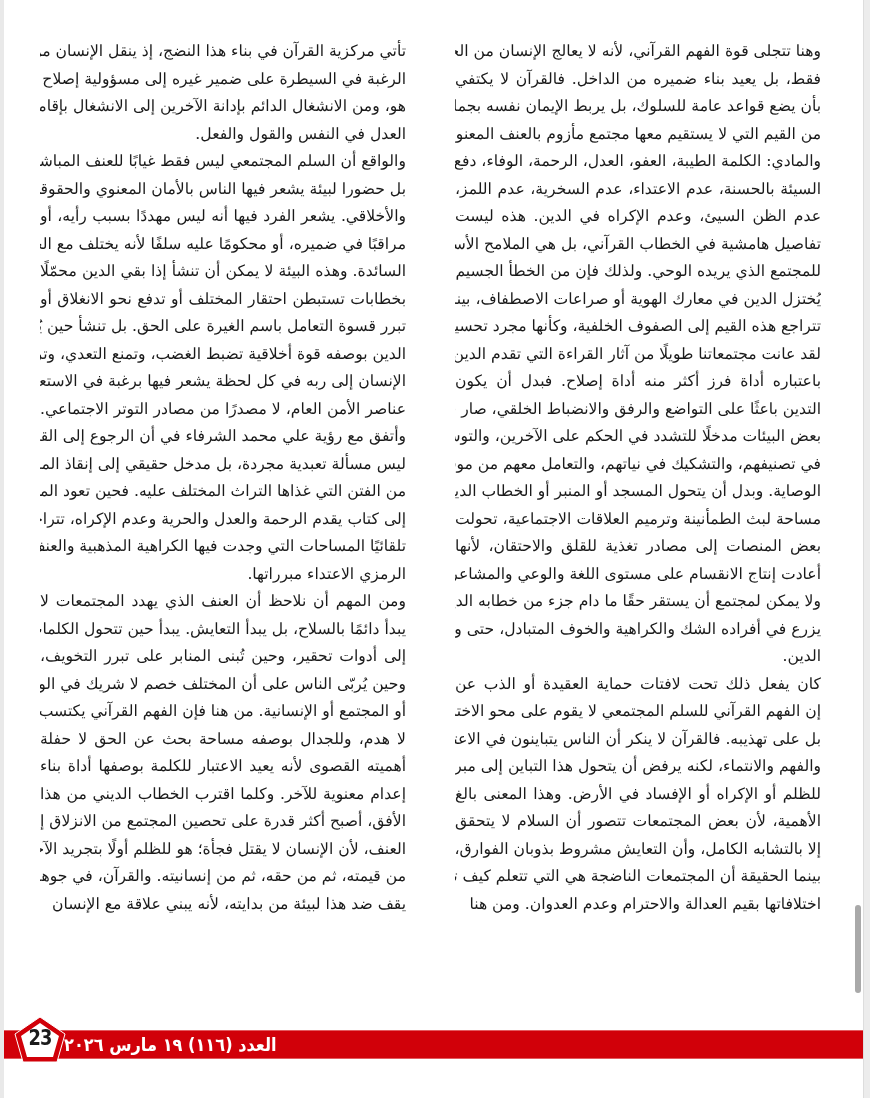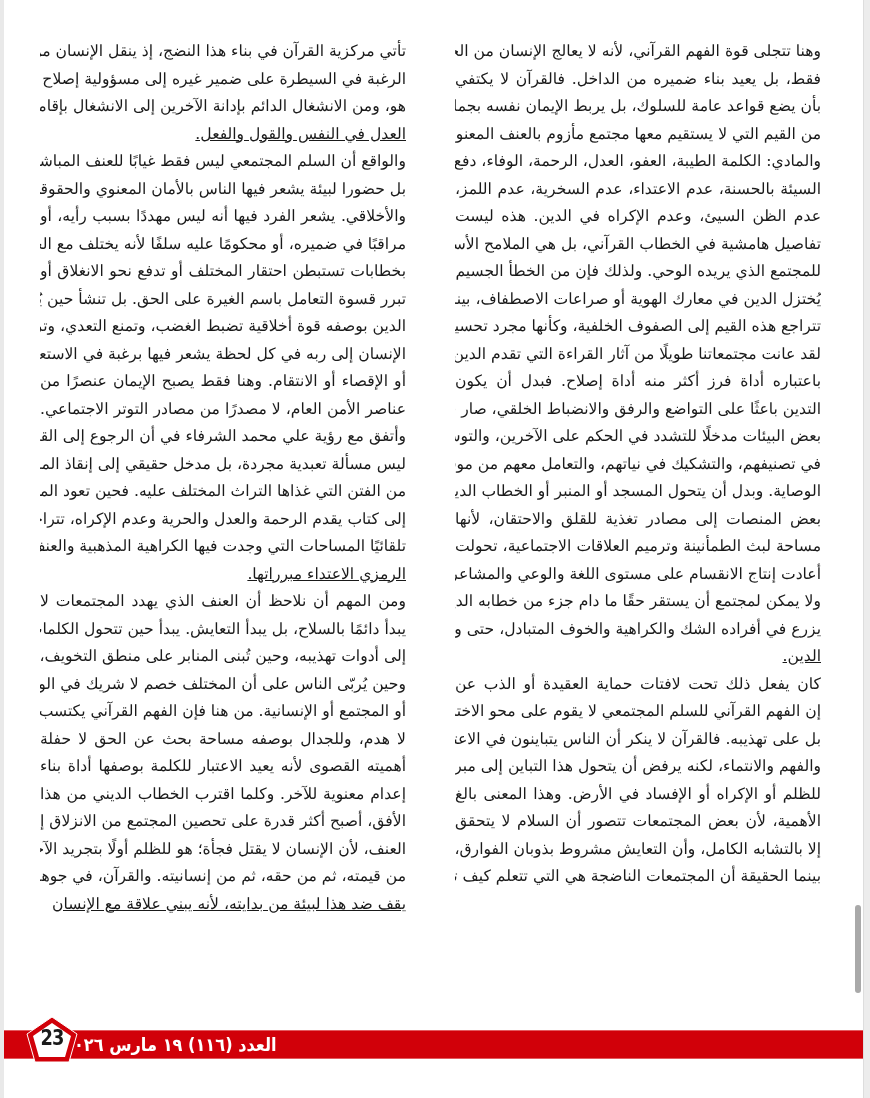--- a/index.html
+++ b/index.html
@@ -25,32 +25,32 @@
     text-align-last: right;
     font-size: 15.6px; line-height: 27.5px;
   }
   .col-right { left: 455px; width: 366px; }
   .col-left { left: 40px; width: 366px; }
   .column p { margin: 0; }
   .line {
     display: block; white-space: nowrap; text-align: justify;
     text-align-last: justify; height: 27.5px; overflow: hidden;
   }
-  .line.last { text-align-last: right; text-decoration: underline; }
+  .line.last { text-align-last: right; }
   .footer-band {
     position: absolute; left: 4px; top: 1030px; width: 859px; height: 27px;
     background: #d10009; border-top: 1px solid #e35a5f; border-bottom: 1px solid #e35a5f;
   }
   .footer-text {
     position: absolute; left: 64px; top: 1031px; height: 27px; line-height: 27px;
     color: #ffffff; font-family: "DejaVu Sans Condensed", "DejaVu Sans", "Liberation Sans", sans-serif;
     font-size: 18px; font-weight: bold; direction: rtl; white-space: nowrap;
   }
   .page-badge {
-    position: absolute; left: 24px; top: 1015px; width: 56px; height: 50px;
+    position: absolute; left: 12px; top: 1015px; width: 56px; height: 50px;
   }
   .page-badge svg { position: absolute; left: 0; top: 0; }
   .page-number {
     position: absolute; left: 0; top: 11px; width: 56px; text-align: center;
     font-family: "DejaVu Sans", "Liberation Sans", sans-serif; font-weight: bold;
     font-size: 21px; color: #1a1a1a; letter-spacing: -1px;
     transform: scaleX(0.85);
   }
   .scrollbar-thumb {
     position: absolute; left: 855px; top: 905px; width: 6px; height: 88px;
@@ -77,67 +77,68 @@
         <span class="line">يُختزل الدين في معارك الهوية أو صراعات الاصطفاف، بينما</span>
         <span class="line">تتراجع هذه القيم إلى الصفوف الخلفية، وكأنها مجرد تحسينات</span>
       </p>
       <p>
         <span class="line">لقد عانت مجتمعاتنا طويلًا من آثار القراءة التي تقدم الدين</span>
         <span class="line">باعتباره أداة فرز أكثر منه أداة إصلاح. فبدل أن يكون</span>
         <span class="line">التدين باعثًا على التواضع والرفق والانضباط الخلقي، صار في</span>
         <span class="line">بعض البيئات مدخلًا للتشدد في الحكم على الآخرين، والتوسع</span>
         <span class="line">في تصنيفهم، والتشكيك في نياتهم، والتعامل معهم من موقع</span>
         <span class="line">الوصاية. وبدل أن يتحول المسجد أو المنبر أو الخطاب الديني إلى</span>
+        <span class="line">مساحة لبث الطمأنينة وترميم العلاقات الاجتماعية، تحولت</span>
         <span class="line">بعض المنصات إلى مصادر تغذية للقلق والاحتقان، لأنها</span>
-        <span class="line">مساحة لبث الطمأنينة وترميم العلاقات الاجتماعية، تحولت</span>
         <span class="line">أعادت إنتاج الانقسام على مستوى اللغة والوعي والمشاعر.</span>
         <span class="line">ولا يمكن لمجتمع أن يستقر حقًا ما دام جزء من خطابه الديني</span>
         <span class="line">يزرع في أفراده الشك والكراهية والخوف المتبادل، حتى وإن</span>
         <span class="line last">الدين.</span>
         <span class="line">كان يفعل ذلك تحت لافتات حماية العقيدة أو الذب عن</span>
       </p>
       <p>
         <span class="line">إن الفهم القرآني للسلم المجتمعي لا يقوم على محو الاختلاف،</span>
         <span class="line">بل على تهذيبه. فالقرآن لا ينكر أن الناس يتباينون في الاعتقاد</span>
         <span class="line">والفهم والانتماء، لكنه يرفض أن يتحول هذا التباين إلى مبرر</span>
         <span class="line">للظلم أو الإكراه أو الإفساد في الأرض. وهذا المعنى بالغ</span>
         <span class="line">الأهمية، لأن بعض المجتمعات تتصور أن السلام لا يتحقق</span>
         <span class="line">إلا بالتشابه الكامل، وأن التعايش مشروط بذوبان الفوارق،</span>
         <span class="line">بينما الحقيقة أن المجتمعات الناضجة هي التي تتعلم كيف تدير</span>
+        <span class="line last">اختلافاتها بقيم العدالة والاحترام وعدم العدوان. ومن هنا</span>
       </p>
     </div>
   <div class="column col-left" id="col-left">
       <p>
         <span class="line">تأتي مركزية القرآن في بناء هذا النضج، إذ ينقل الإنسان من</span>
         <span class="line">الرغبة في السيطرة على ضمير غيره إلى مسؤولية إصلاح ضميره</span>
         <span class="line">هو، ومن الانشغال الدائم بإدانة الآخرين إلى الانشغال بإقامة</span>
         <span class="line last">العدل في النفس والقول والفعل.</span>
       </p>
       <p>
         <span class="line">والواقع أن السلم المجتمعي ليس فقط غيابًا للعنف المباشر،</span>
         <span class="line">بل حضورا لبيئة يشعر فيها الناس بالأمان المعنوي والحقوقي</span>
         <span class="line">والأخلاقي. يشعر الفرد فيها أنه ليس مهددًا بسبب رأيه، أو</span>
         <span class="line">مراقبًا في ضميره، أو محكومًا عليه سلفًا لأنه يختلف مع الجماعة</span>
+        <span class="line">السائدة. وهذه البيئة لا يمكن أن تنشأ إذا بقي الدين محمّلًا</span>
         <span class="line">بخطابات تستبطن احتقار المختلف أو تدفع نحو الانغلاق أو</span>
         <span class="line">تبرر قسوة التعامل باسم الغيرة على الحق. بل تنشأ حين يُفهم</span>
         <span class="line">الدين بوصفه قوة أخلاقية تضبط الغضب، وتمنع التعدي، وترد</span>
         <span class="line">الإنسان إلى ربه في كل لحظة يشعر فيها برغبة في الاستعلاء</span>
-        <span class="line">أو الإقصاء أو الانتقام. وهنا فقط يصبح الإيمان عنصرًا من</span>
         <span class="line">عناصر الأمن العام، لا مصدرًا من مصادر التوتر الاجتماعي.</span>
         <span class="line">وأتفق مع رؤية علي محمد الشرفاء في أن الرجوع إلى القرآن</span>
         <span class="line">ليس مسألة تعبدية مجردة، بل مدخل حقيقي إلى إنقاذ المجتمع</span>
         <span class="line">من الفتن التي غذاها التراث المختلف عليه. فحين تعود المرجعية</span>
         <span class="line">إلى كتاب يقدم الرحمة والعدل والحرية وعدم الإكراه، تتراجع</span>
         <span class="line">تلقائيًا المساحات التي وجدت فيها الكراهية المذهبية والعنف</span>
         <span class="line last">الرمزي الاعتداء مبرراتها.</span>
       </p>
       <p>
         <span class="line">ومن المهم أن نلاحظ أن العنف الذي يهدد المجتمعات لا</span>
         <span class="line">يبدأ دائمًا بالسلاح، بل يبدأ التعايش. يبدأ حين تتحول الكلمات</span>
-        <span class="line">إلى أدوات تهذيبه، وحين تُبنى المنابر على منطق التخويف،</span>
+        <span class="line">إلى أدوات تحقير، وحين تُبنى المنابر على تبرر التخويف،</span>
         <span class="line">وحين يُربّى الناس على أن المختلف خصم لا شريك في الوطن</span>
         <span class="line">أو المجتمع أو الإنسانية. من هنا فإن الفهم القرآني يكتسب</span>
         <span class="line">لا هدم، وللجدال بوصفه مساحة بحث عن الحق لا حفلة</span>
         <span class="line">أهميته القصوى لأنه يعيد الاعتبار للكلمة بوصفها أداة بناء</span>
         <span class="line">إعدام معنوية للآخر. وكلما اقترب الخطاب الديني من هذا</span>
         <span class="line">الأفق، أصبح أكثر قدرة على تحصين المجتمع من الانزلاق إلى</span>
         <span class="line">العنف، لأن الإنسان لا يقتل فجأة؛ هو للظلم أولًا بتجريد الآخر</span>
         <span class="line">من قيمته، ثم من حقه، ثم من إنسانيته. والقرآن، في جوهره،</span>
         <span class="line last">يقف ضد هذا لبيئة من بدايته، لأنه يبني علاقة مع الإنسان</span>
       </p>

